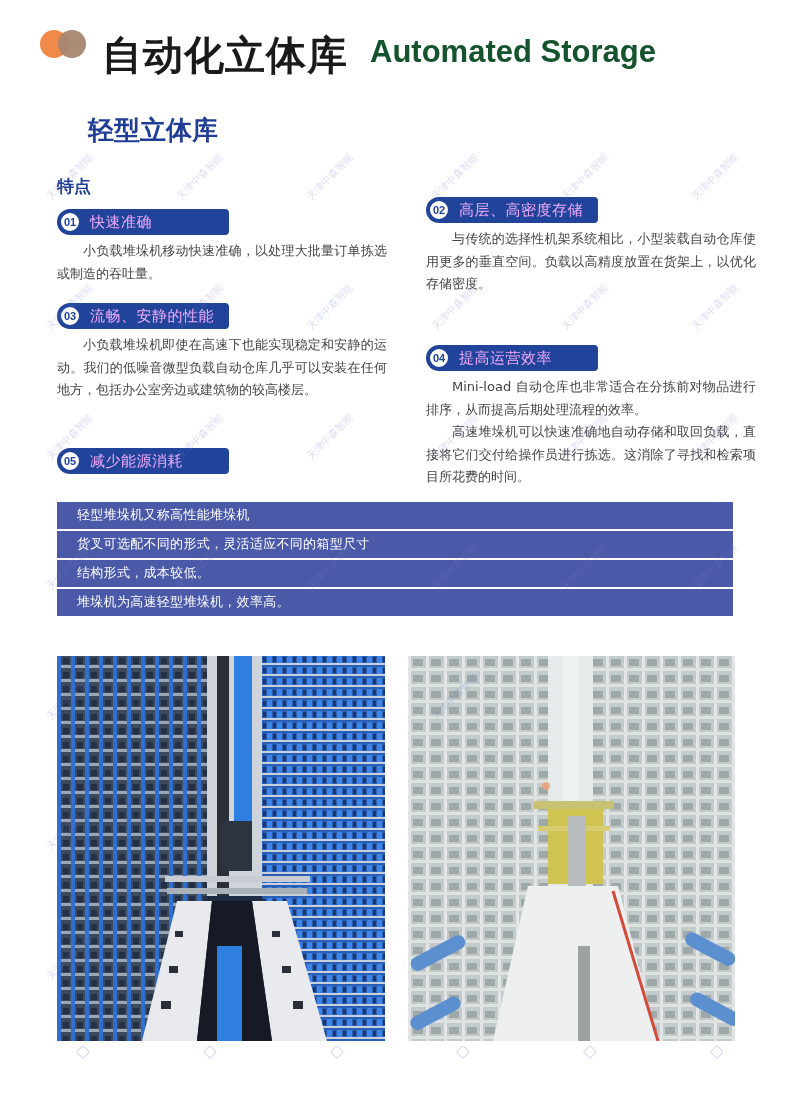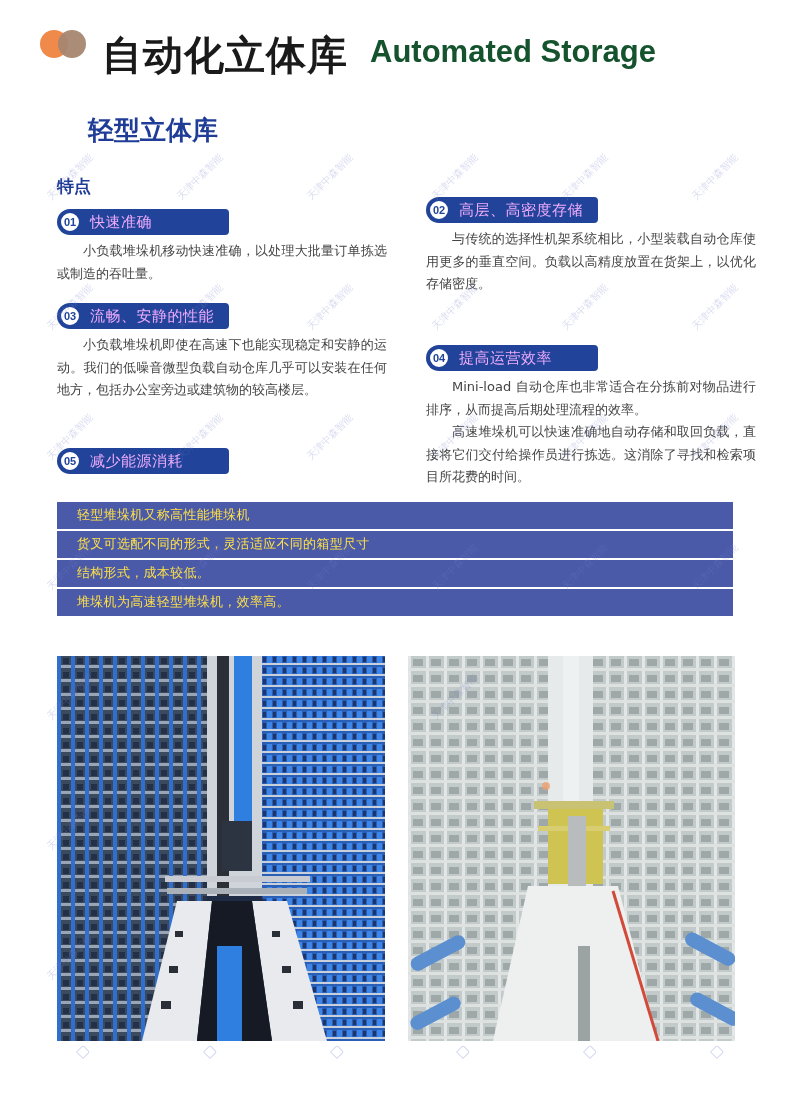--- a/index.html
+++ b/index.html
@@ -25,21 +25,21 @@
     
     .feature { position: absolute; width: 330px; }
     .f-head { display: flex; align-items: center; width: 172px; height: 26px; background: #21449a; border-radius: 13px 4px 4px 13px; color: #fff; }
     .f-num { width: 22px; height: 22px; margin-left: 2px; border-radius: 50%; background: #fff; border: 2px solid #21449a; color: #21449a; font-size: 11px; font-weight: bold; display: flex; align-items: center; justify-content: center; font-family: "Liberation Sans", sans-serif; }
     .f-label { margin-left: 9px; font-size: 15px; letter-spacing: 0.5px; color: #f0abfc; }
     .f-text { margin-top: 5px; font-size: 13px; line-height: 22.5px; color: #444; text-indent: 2em; text-align: justify; }
     .f-text p { text-indent: 2em; }
 
     
     .bars { position: absolute; left: 57px; top: 502px; width: 676px; }
-    .bar { height: 26.5px; margin-bottom: 2.5px; background: #4a59a8; color: #fde047; font-size: 13px; line-height: 26.5px; padding-left: 20px; letter-spacing: 0.3px; }
+    .bar { height: 26.5px; margin-bottom: 2.5px; background: #4a59a8; color: #ffffff; font-size: 13px; line-height: 26.5px; padding-left: 20px; letter-spacing: 0.3px; }
 
     
     .photo { position: absolute; top: 656px; height: 385px; overflow: hidden; }
     .photo-left { left: 57px; width: 328px; background: #1f2a44; }
     .photo-right { left: 408px; width: 327px; background: #c9d0d0; }
   </style>
 </head>
 <body>
 
 <div class="hero">

